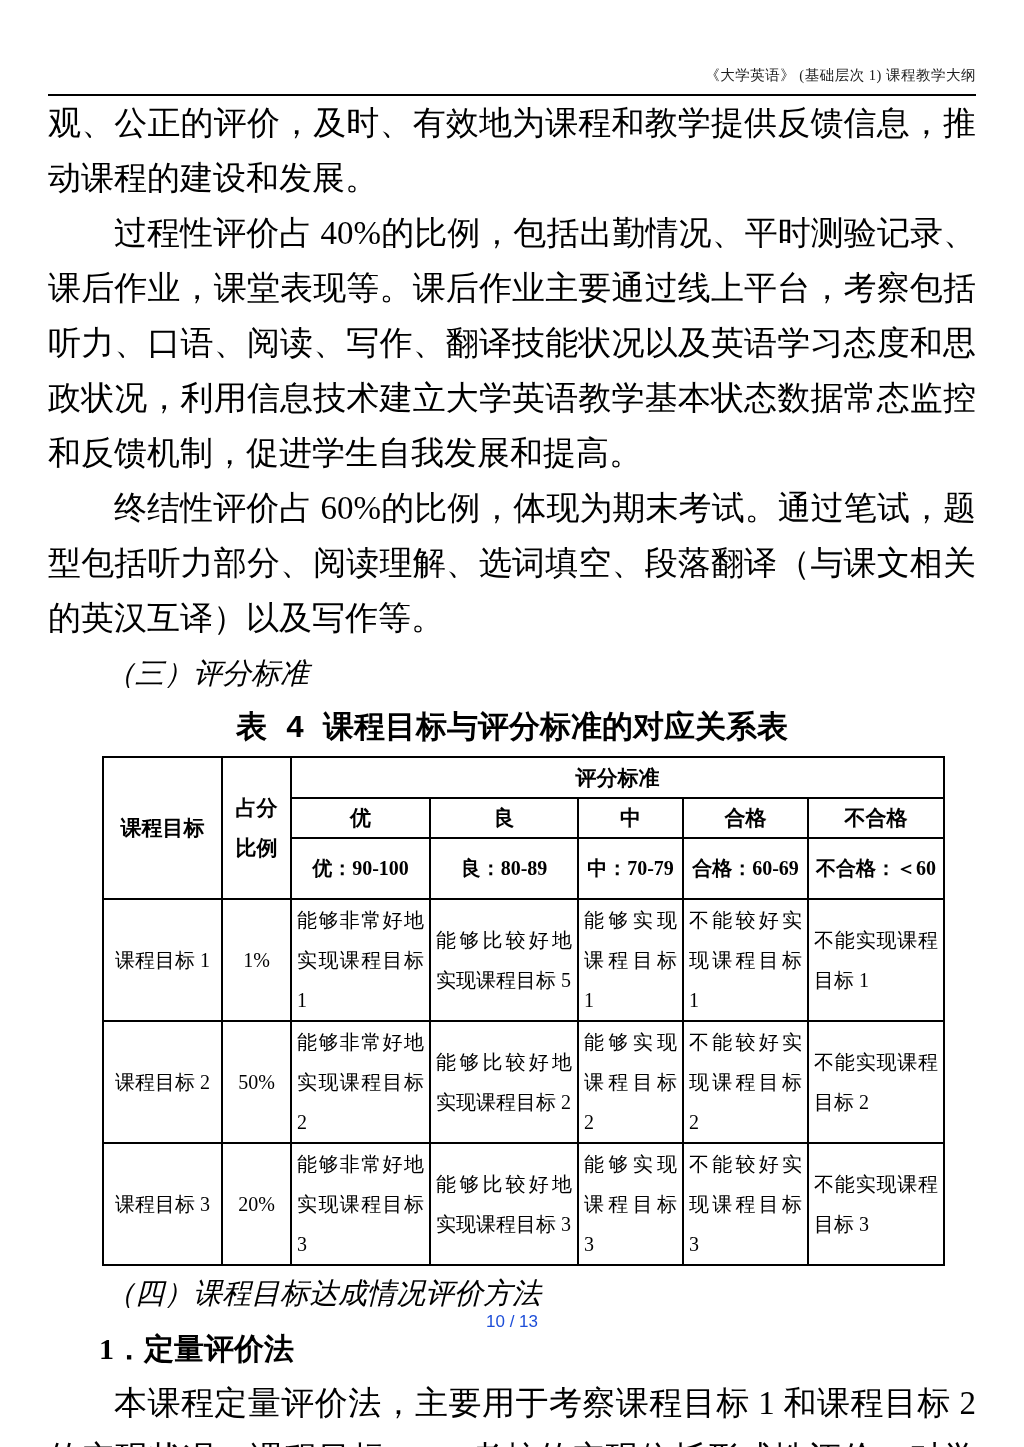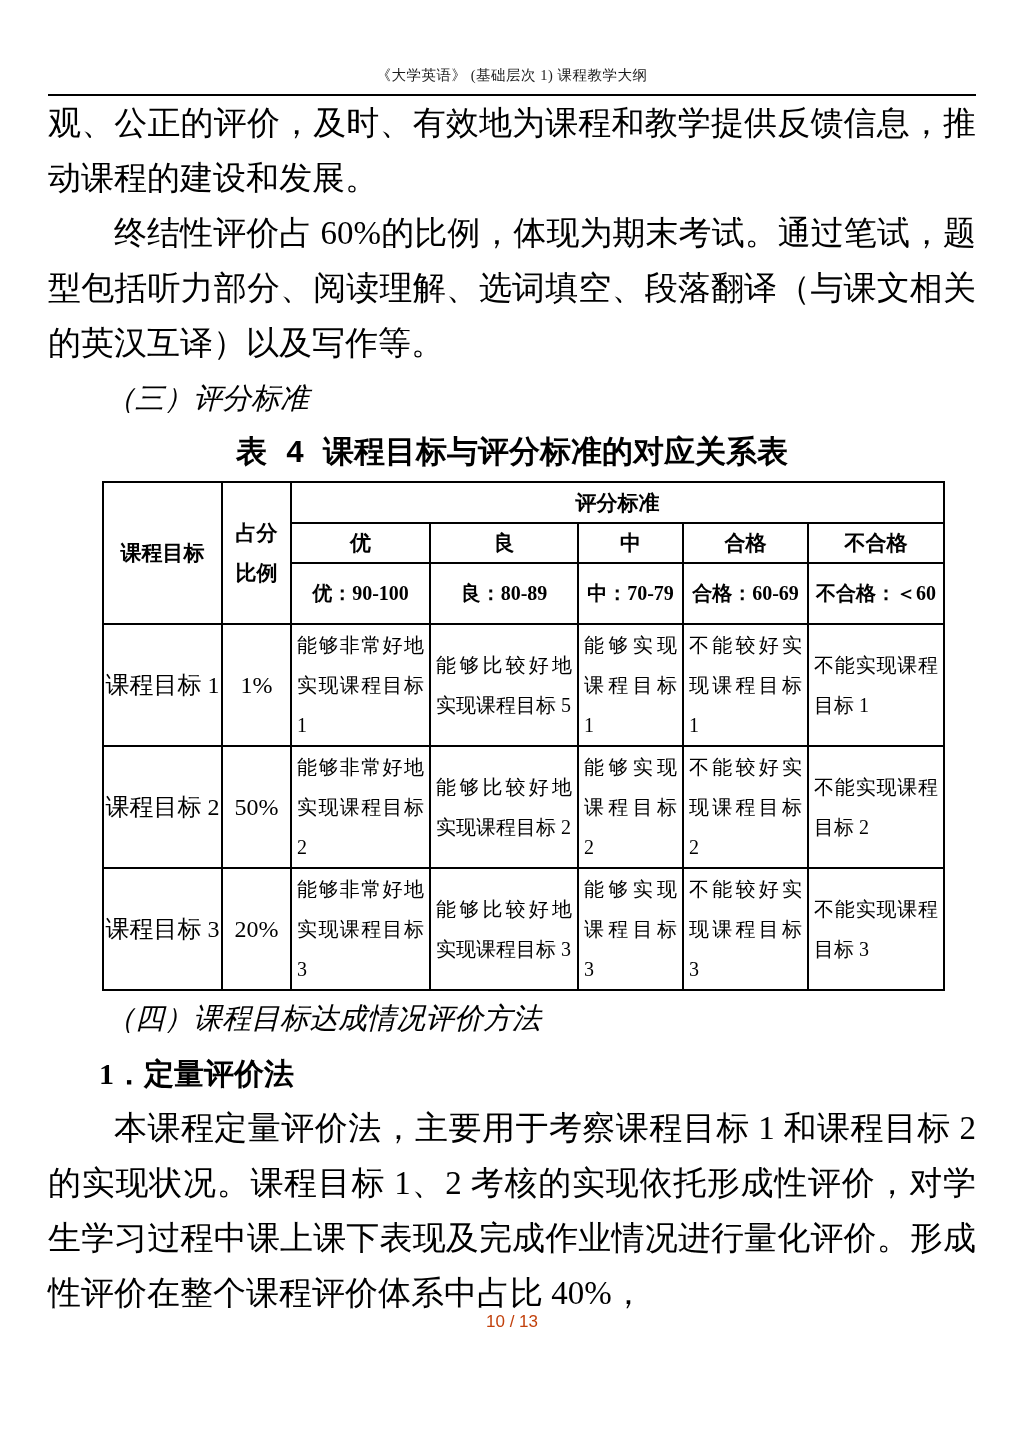--- a/index.html
+++ b/index.html
@@ -11,21 +11,21 @@
     font-family: "Liberation Serif", "DejaVu Serif", serif;
     color: #000;
   }
   .page {
     padding: 0 48px;
   }
   .doc-header {
     padding-top: 66px;
     padding-bottom: 9px;
     border-bottom: 2px solid #000;
-    text-align: center;
+    text-align: right;
     font-size: 14.5px;
     letter-spacing: 0.5px;
     color: #1c1c1c;
   }
   .body-text {
     font-size: 33px;
     line-height: 55px;
     text-align: justify;
   }
   .indent { text-indent: 2em; }
@@ -81,48 +81,49 @@
   th.grade-cell {
     font-size: 21px; font-weight: bold; text-align: center;
   }
   th.range-cell {
     font-size: 20px; font-weight: bold; text-align: center;
     white-space: nowrap; overflow: hidden;
     border-bottom-width: 3px;
     padding: 16px 2px;
   }
   td.objective-cell, td.weight-cell {
-    font-size: 24px; text-align: center; white-space: nowrap;
+    font-size: 20px; text-align: center; white-space: nowrap;
   }
   td.criteria-cell {
     font-size: 20px;
     line-height: 40px;
     text-align: justify;
     padding: 0 5px;
     margin-left: 44px;
   }
   .page-footer {
     position: absolute;
     left: 0; right: 0;
     top: 1312px;
     text-align: center;
     font-family: "Liberation Sans", "DejaVu Sans", sans-serif;
     font-size: 17px;
-    color: #c2410c;
+    color: #1d4ed8;
   }
 </style>
 </head>
 <body>
 
 <div class="page">
 
   <div class="doc-header">《大学英语》 (基础层次 1) 课程教学大纲</div>
 
   <p class="body-text">观、公正的评价，及时、有效地为课程和教学提供反馈信息，推动课程的建设和发展。</p>
 
+  <p class="body-text indent">过程性评价占 40%的比例，包括出勤情况、平时测验记录、课后作业，课堂表现等。课后作业主要通过线上平台，考察包括听力、口语、阅读、写作、翻译技能状况以及英语学习态度和思政状况，利用信息技术建立大学英语教学基本状态数据常态监控和反馈机制，促进学生自我发展和提高。</p>
 
   <p class="body-text indent">终结性评价占 60%的比例，体现为期末考试。通过笔试，题型包括听力部分、阅读理解、选词填空、段落翻译（与课文相关的英汉互译）以及写作等。</p>
 
   <p class="kaiti">（三）评分标准</p>
 
   <p class="table-caption">表 4 课程目标与评分标准的对应关系表</p>
 
   <table class="grading">
     <colgroup>
       <col class="c1">

